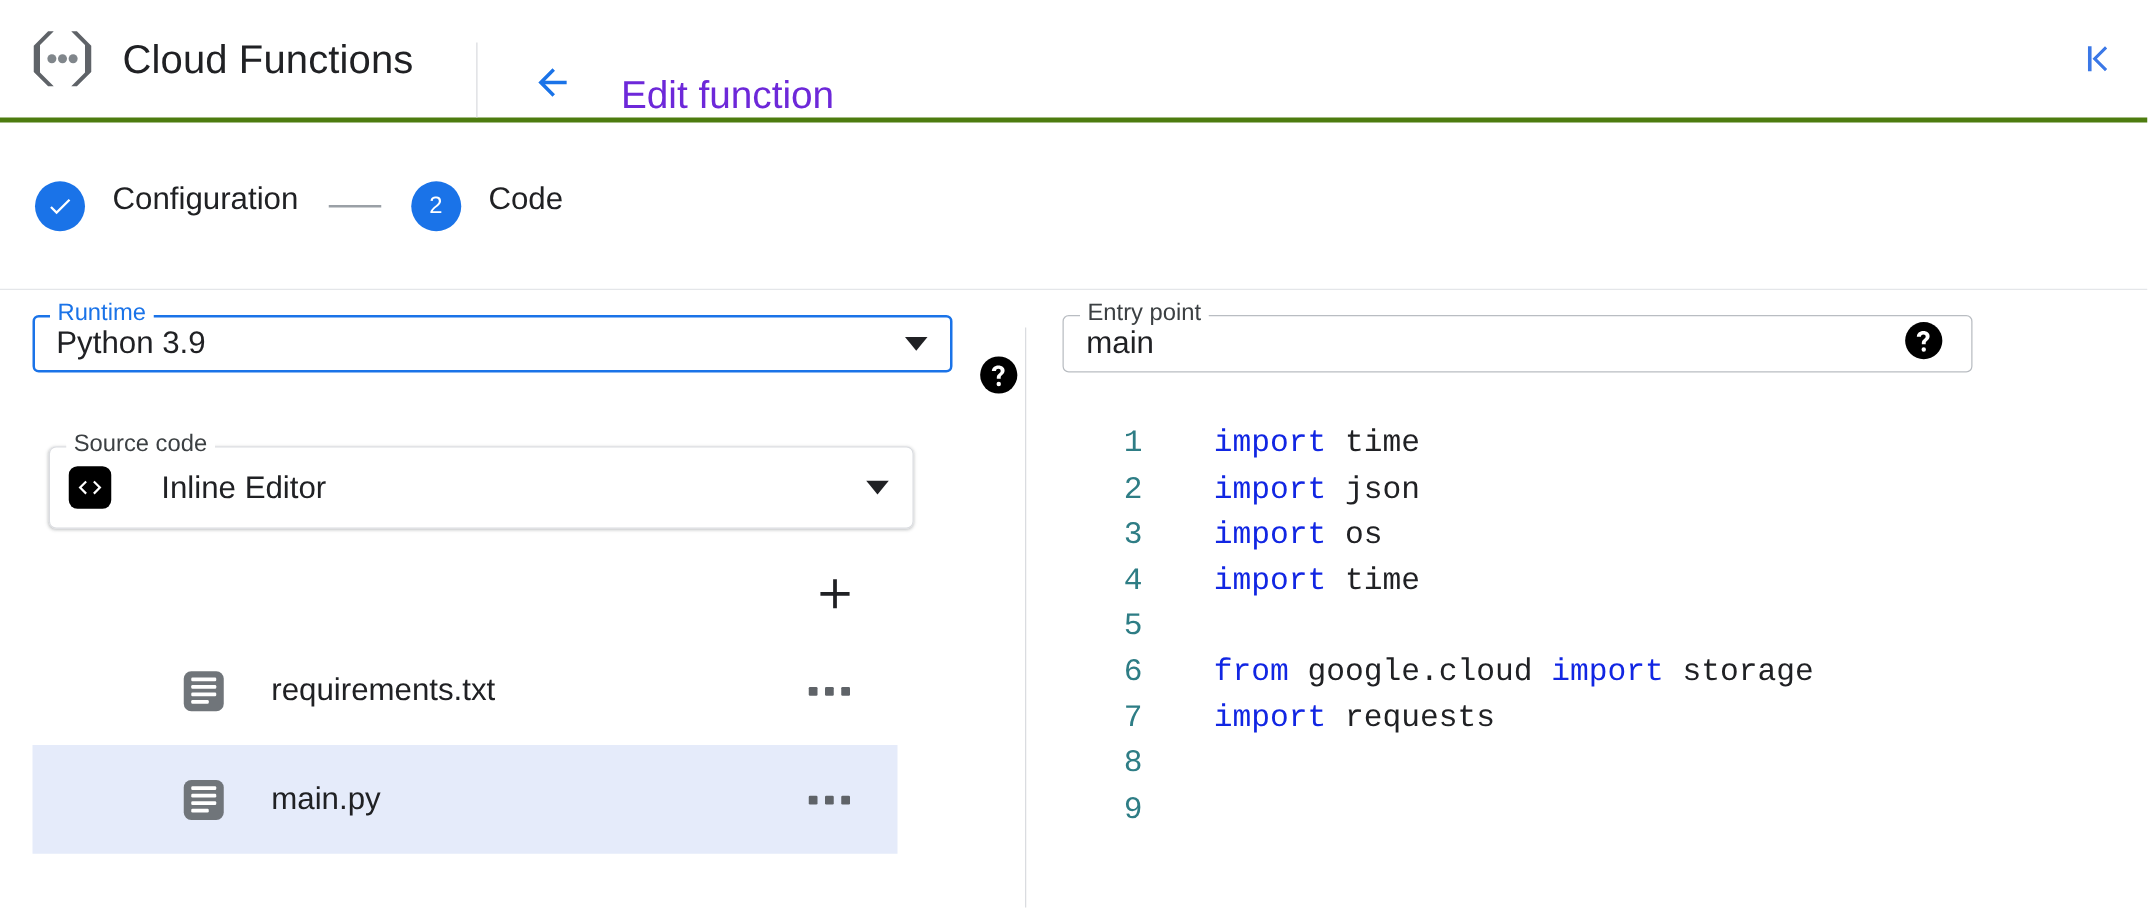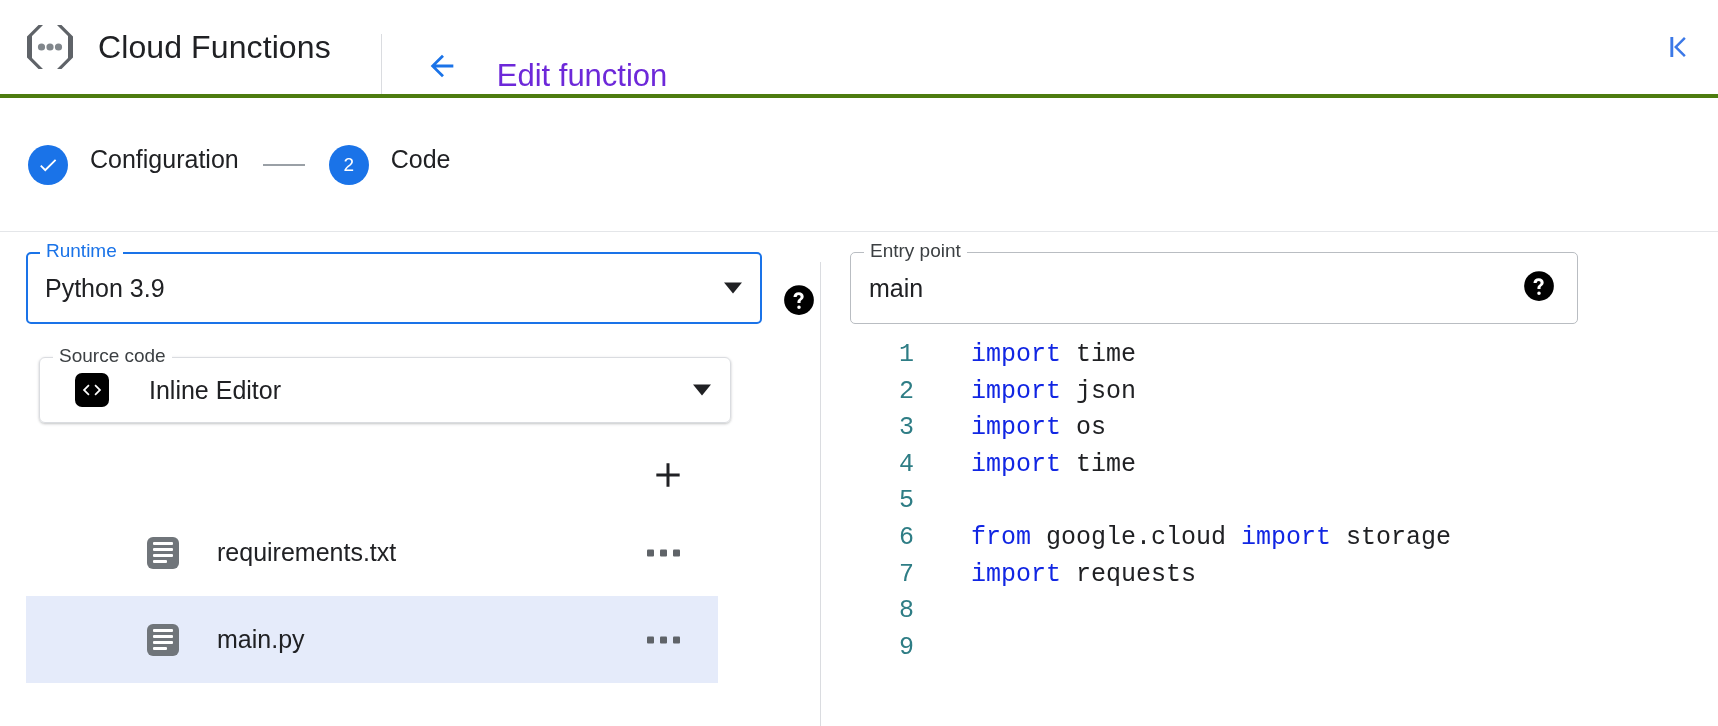--- a/index.html
+++ b/index.html
@@ -109,21 +109,21 @@
     top: 30px;
     bottom: 0;
     width: 1px;
     background: #dadce0;
   }
   .right-pane { flex: 1; position: relative; }
 
   
   .field {
     position: relative;
-    height: 72px;
+    height: 46px;
     border-radius: 5px;
     background: #fff;
   }
   .field .outline {
     position: absolute;
     inset: 0;
     border: 1px solid #b9bdc2;
     border-radius: 5px;
     pointer-events: none;
   }
@@ -200,21 +200,21 @@
   }
   .source-field .outline {
     border: 1px solid #dadce0;
     border-radius: 6px;
   }
   .src-inner {
     position: absolute;
     inset: 0;
     display: flex;
     align-items: center;
-    padding-left: 36px;
+    padding-left: 16px;
     gap: 40px;
   }
   .code-badge {
     width: 34px; height: 34px;
     border-radius: 7px;
     background: #000;
     display: flex; align-items: center; justify-content: center;
     flex: none;
   }
   .src-text { font-size: 25px; color: #202124; }

